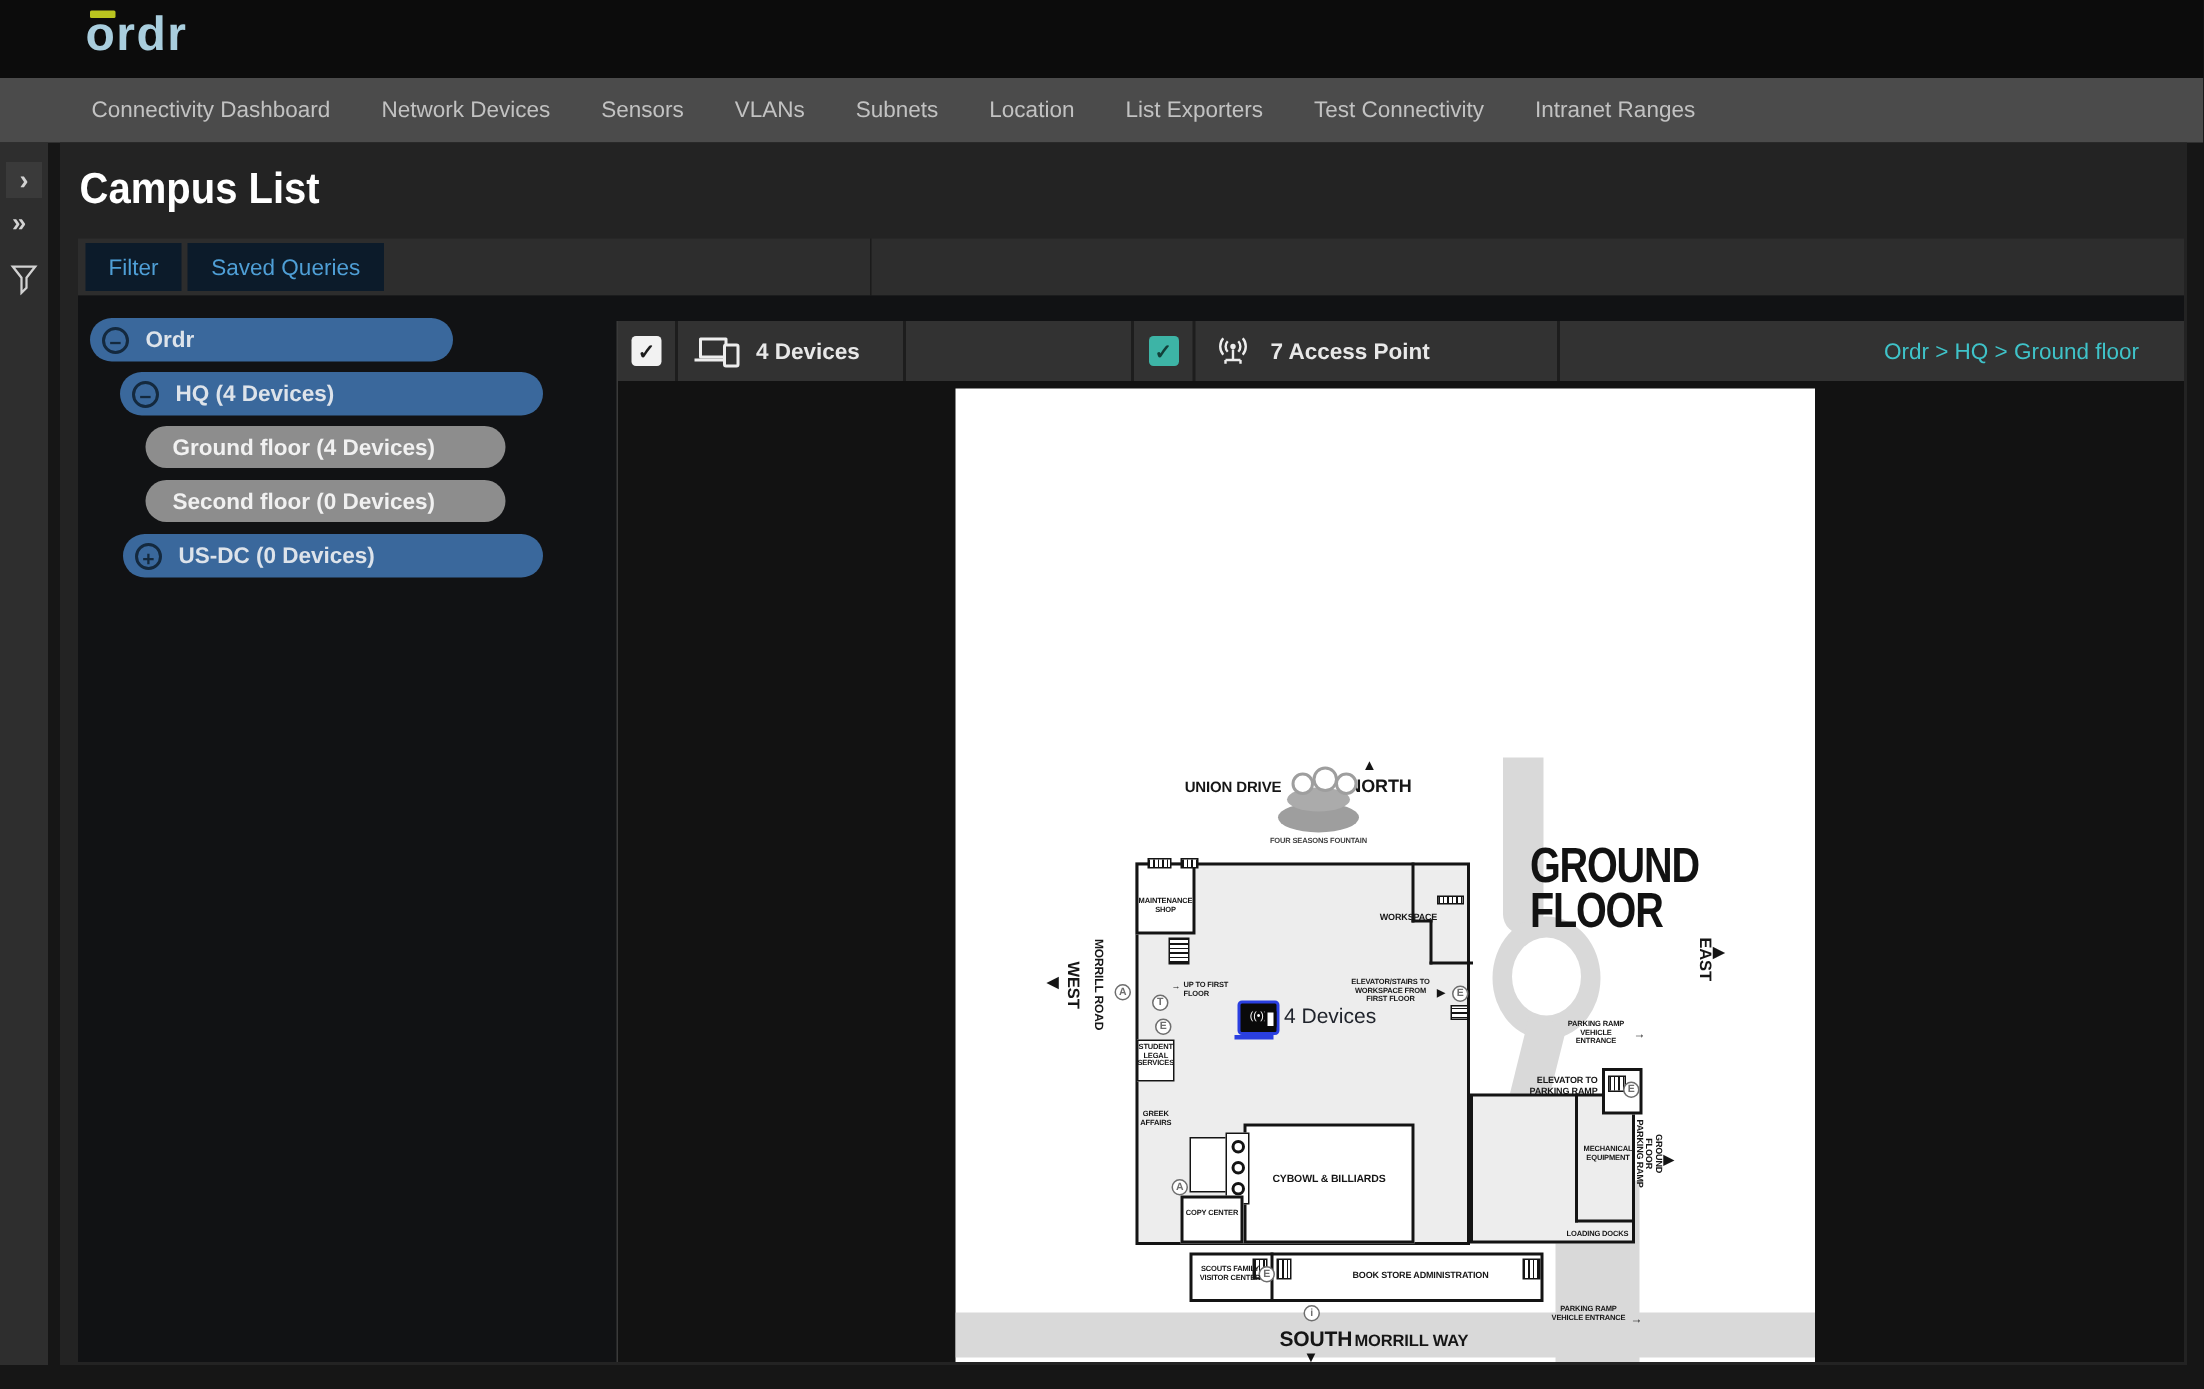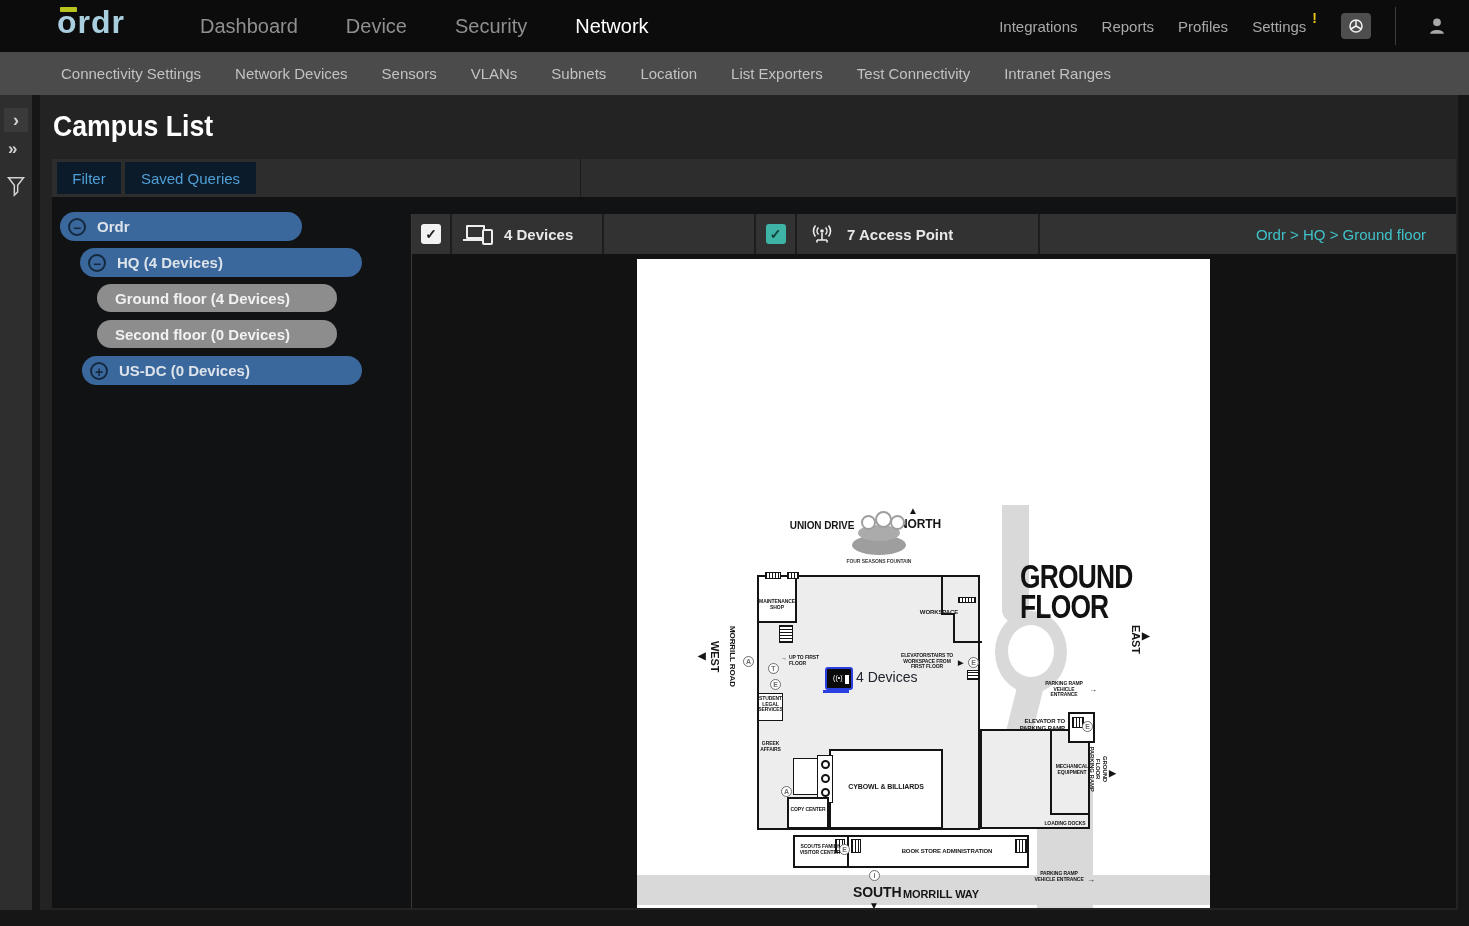--- a/index.html
+++ b/index.html
@@ -102,50 +102,24 @@
 </head>
 <body>
 
 <div class="app">
 
   <div class="topnav">
     <div class="logo">
       <span class="macron"></span>
       <span>ordr</span>
     </div>
-    <div class="mainmenu">
-      <span class="mi">Dashboard</span>
-      <span class="mi">Device</span>
-      <span class="mi">Security</span>
-      <span class="mi active">Network</span>
-    </div>
-    <div class="rightmenu">
-      <span class="ri">Integrations</span>
-      <span class="ri">Reports</span>
-      <span class="ri">Profiles</span>
-      <span class="ri">Settings</span>
-      <span class="badge-excl">!</span>
-      <span class="ap-btn">
-        <svg width="18" height="18" viewBox="0 0 24 24">
-          <circle cx="12" cy="12" r="8" fill="none" stroke="#f0f0f0" stroke-width="2"></circle>
-          <path d="M12 4 L12 12 M12 12 L5 16 M12 12 L19 16" stroke="#f0f0f0" stroke-width="2" fill="none"></path>
-        </svg>
-      </span>
-      <span class="nav-divider"></span>
-      <span class="user-btn">
-        <svg width="22" height="22" viewBox="0 0 24 24">
-          <circle cx="12" cy="8" r="4.2" fill="#a8a8a8"></circle>
-          <path d="M4.5 20.5 c0-5.5 15-5.5 15 0 z" fill="#a8a8a8"></path>
-        </svg>
-      </span>
-    </div>
   </div>
 
   <div class="subnav">
-    <span class="si">Connectivity Settings</span>
+    <span class="si">Connectivity Dashboard</span>
     <span class="si">Network Devices</span>
     <span class="si">Sensors</span>
     <span class="si">VLANs</span>
     <span class="si">Subnets</span>
     <span class="si">Location</span>
     <span class="si">List Exporters</span>
     <span class="si">Test Connectivity</span>
     <span class="si">Intranet Ranges</span>
   </div>
 

